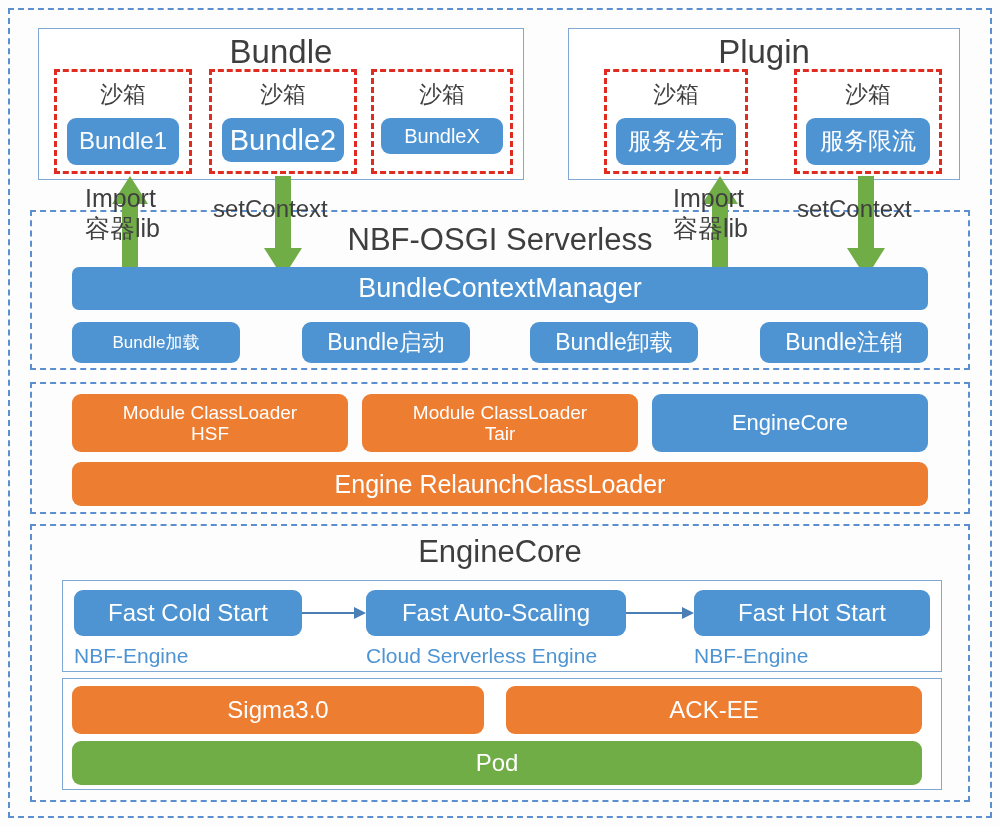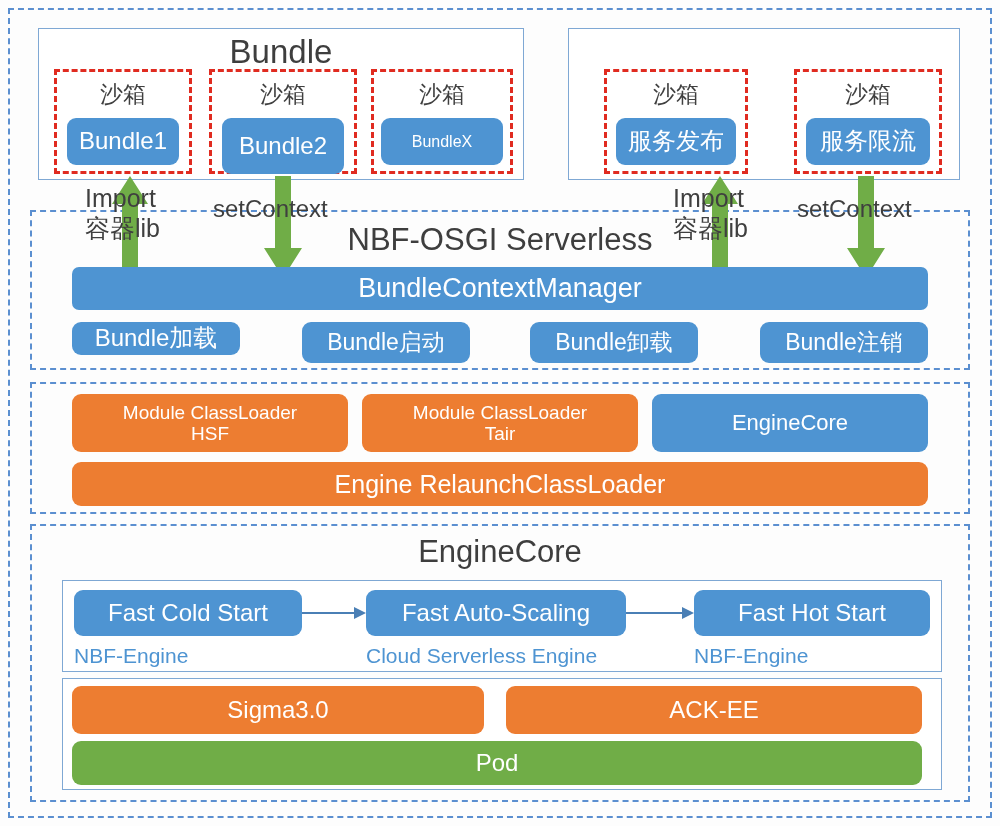--- a/index.html
+++ b/index.html
@@ -116,27 +116,28 @@
 
   <div class="solid-box" style="left:38px; top:28px; width:486px; height:152px;"></div>
   <div class="section-title" style="left:38px; top:33px; width:486px; font-size:33px;">Bundle</div>
 
   <div class="sandbox" style="left:54px; top:69px; width:138px; height:105px;"></div>
   <div class="label center" style="left:54px; top:79px; width:138px; font-size:23px;">沙箱</div>
   <div class="chip blue" style="left:67px; top:118px; width:112px; height:47px; font-size:24px;">Bundle1</div>
 
   <div class="sandbox" style="left:209px; top:69px; width:148px; height:105px;"></div>
   <div class="label center" style="left:209px; top:79px; width:148px; font-size:23px;">沙箱</div>
-  <div class="chip blue" style="left:222px; top:118px; width:122px; height:56px; font-size:24px;">Bundle2</div>
+  <div class="chip blue" style="left:222px; top:118px; width:122px; height:44px; font-size:29px;">Bundle2</div>
 
   <div class="sandbox" style="left:371px; top:69px; width:142px; height:105px;"></div>
   <div class="label center" style="left:371px; top:79px; width:142px; font-size:23px;">沙箱</div>
-  <div class="chip blue" style="left:381px; top:118px; width:122px; height:47px; font-size:16px;">BundleX</div>
+  <div class="chip blue" style="left:381px; top:118px; width:122px; height:36px; font-size:20px;">BundleX</div>
 
   <div class="solid-box" style="left:568px; top:28px; width:392px; height:152px;"></div>
+  <div class="section-title" style="left:568px; top:33px; width:392px; font-size:33px;">Plugin</div>
 
   <div class="sandbox" style="left:604px; top:69px; width:144px; height:105px;"></div>
   <div class="label center" style="left:604px; top:79px; width:144px; font-size:23px;">沙箱</div>
   <div class="chip blue" style="left:616px; top:118px; width:120px; height:47px; font-size:24px;">服务发布</div>
 
   <div class="sandbox" style="left:794px; top:69px; width:148px; height:105px;"></div>
   <div class="label center" style="left:794px; top:79px; width:148px; font-size:23px;">沙箱</div>
   <div class="chip blue" style="left:806px; top:118px; width:124px; height:47px; font-size:24px;">服务限流</div>
 
   <div class="dashed-section" style="left:30px; top:210px; width:940px; height:160px;"></div>
@@ -158,21 +159,21 @@
   <div class="arrow-label" style="left:85px; top:185px; font-size:25px;">Import</div>
   <div class="arrow-label" style="left:85px; top:215px; font-size:25px;">容器lib</div>
   <div class="arrow-label" style="left:213px; top:196px; font-size:24px;">setContext</div>
 
   <div class="arrow-label" style="left:673px; top:185px; font-size:25px;">Import</div>
   <div class="arrow-label" style="left:673px; top:215px; font-size:25px;">容器lib</div>
   <div class="arrow-label" style="left:797px; top:196px; font-size:24px;">setContext</div>
 
   <div class="chip blue" style="left:72px; top:267px; width:856px; height:43px; font-size:27px; border-radius:7px;">BundleContextManager</div>
 
-  <div class="chip blue" style="left:72px; top:322px; width:168px; height:33px; font-size:24px;">Bundle加载</div>
+  <div class="chip blue" style="left:72px; top:322px; width:168px; height:41px; font-size:17px;">Bundle加载</div>
   <div class="chip blue" style="left:302px; top:322px; width:168px; height:41px; font-size:23px;">Bundle启动</div>
   <div class="chip blue" style="left:530px; top:322px; width:168px; height:41px; font-size:23px;">Bundle卸载</div>
   <div class="chip blue" style="left:760px; top:322px; width:168px; height:41px; font-size:23px;">Bundle注销</div>
 
   <div class="dashed-section" style="left:30px; top:382px; width:940px; height:132px;"></div>
 
   <div class="chip orange" style="left:72px; top:394px; width:276px; height:58px; font-size:19px; flex-direction:column;">
     <span>Module ClassLoader</span>
     <span>HSF</span>
   </div>

